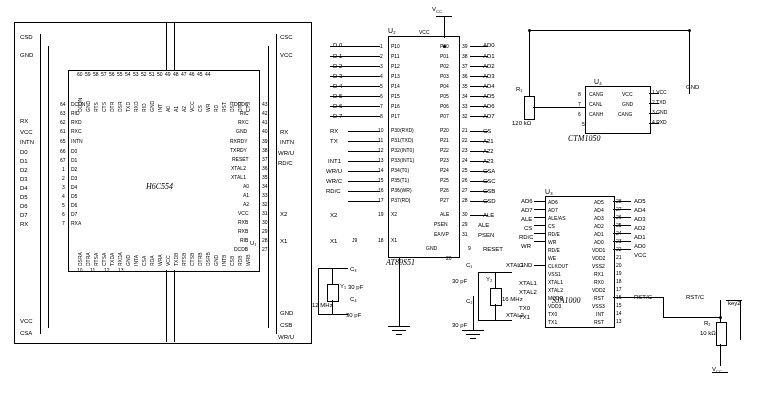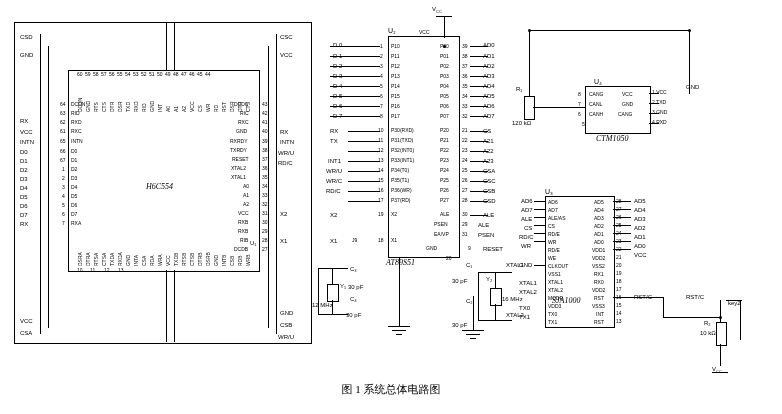--- a/index.html
+++ b/index.html
@@ -420,21 +420,21 @@
     <div class="lbl" style="left:634px;top:216px;">AD3</div>
     <div class="lbl" style="left:634px;top:225px;">AD2</div>
     <div class="lbl" style="left:634px;top:234px;">AD1</div>
     <div class="lbl" style="left:634px;top:243px;">AD0</div>
     <div class="lbl" style="left:634px;top:252px;">VCC</div>
     <div class="lbl" style="left:634px;top:294px;">RST/C</div>
   </div>
 
   <div class="box" style="left:585px;top:86px;width:64px;height:46px;"></div>
   <div class="lbl md" style="left:594px;top:78px;">U₄</div>
-  <div class="chipname" style="left:596px;top:134px;text-align:center;">CTM1050</div>
+  <div class="chipname" style="left:568px;top:134px;text-align:center;">CTM1050</div>
   <div>
     <div class="lbl sm" style="left:589px;top:92px;">CANG</div>
     <div class="lbl sm" style="left:589px;top:102px;">CANL</div>
     <div class="lbl sm" style="left:589px;top:112px;">CANH</div>
     <div class="lbl sm" style="left:622px;top:92px;">VCC</div>
     <div class="lbl sm" style="left:622px;top:102px;">GND</div>
     <div class="lbl sm" style="left:618px;top:112px;">CANG</div>
     <div class="lbl sm" style="left:578px;top:92px;">8</div>
     <div class="lbl sm" style="left:578px;top:102px;">7</div>
     <div class="lbl sm" style="left:578px;top:112px;">6</div>
@@ -583,15 +583,14 @@
     <div class="ln v" style="left:740px;top:300px;height:40px;"></div>
     <div class="ln h" style="left:726px;top:300px;width:16px;"></div>
     <div class="ln h" style="left:712px;top:372px;width:16px;"></div>
   </div>
 
   <div class="dot" style="left:528px;top:29px;"></div>
   <div class="dot" style="left:688px;top:29px;"></div>
   <div class="dot" style="left:443px;top:45px;"></div>
   <div class="dot" style="left:719px;top:316px;"></div>
 
-  <div class="cap" style="top:382px;">图 1   系统总体电路图</div>
 
 </div>
 
 </body></html>

